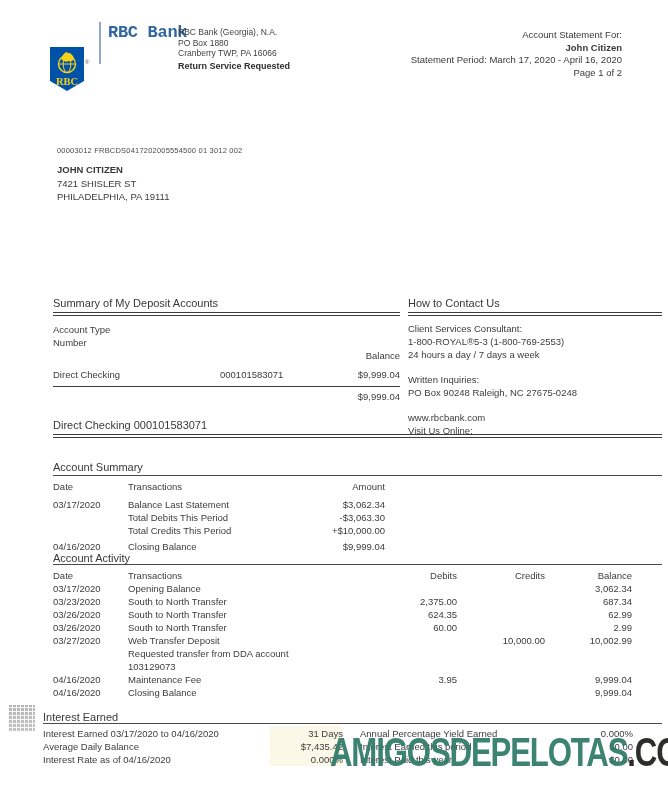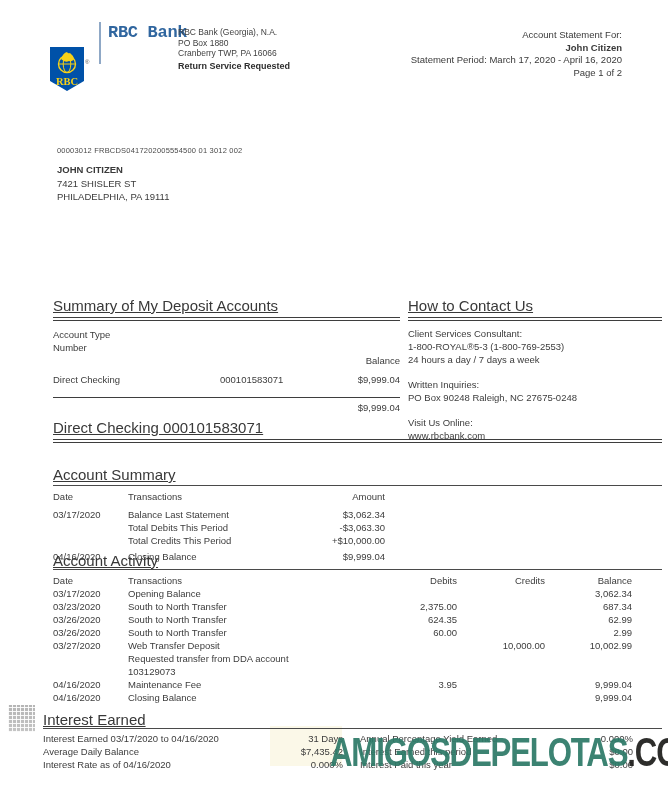--- a/index.html
+++ b/index.html
@@ -20,32 +20,32 @@
   .return-svc { left:178px; top:61px; font-size:9px; font-weight:bold; color:#2e2e2e; }
   .hdr-right { right:46px; top:29px; text-align:right; font-size:9.5px; line-height:12.5px; color:#3a3a3a; }
   .hdr-right .bold { font-weight:bold; }
 
   
   .ref-line { left:57px; top:146px; font-size:7.5px; letter-spacing:.2px; color:#4a4a4a; }
   .recipient { left:57px; top:163px; font-size:9.5px; line-height:13.5px; color:#3a3a3a; }
   .recipient .name { font-weight:bold; }
 
   
-  .sec-title { font-size:15px; color:#383838;text-decoration:underline; }
+  .sec-title { font-size:11px; color:#383838; }
   .rule-double { height:4px; border-top:1.6px solid #3e3e3e; border-bottom:1px solid #3e3e3e; margin-top:3px; }
   .rule-single { border-bottom:1px solid #4a4a4a; }
   .row { display:flex; font-size:9.5px; line-height:13px; color:#3c3c3c; }
 
   
   .summary-col { left:53px; top:297px; width:347px; }
   .summary-col .row .c1 { width:167px; }
   .summary-col .row .c2 { width:90px; }
   .summary-col .row .c3 { flex:1; text-align:right; }
   .summary-head { padding-top:7px;flex-direction:column; }
-  .summary-data { padding-top:6px; border-bottom:1.6px solid #3e3e3e; padding-bottom:11px; }
+  .summary-data { padding-top:6px; border-bottom:1.6px solid #3e3e3e; padding-bottom:5px; }
   .summary-total { padding-top:3px; }
 
   
   .contact-col { left:408px; top:297px; width:254px; }
   .contact-col .line { font-size:9.5px; line-height:13px; color:#3c3c3c; }
   .contact-col .group { margin-top:12px; }
   .contact-col .first { margin-top:6px; }
 
   
   .checking { left:53px; top:419px; width:609px; }
@@ -158,22 +158,22 @@
     <div class="first">
       <div class="line">Client Services Consultant:</div>
       <div class="line">1-800-ROYAL®5-3 (1-800-769-2553)</div>
       <div class="line">24 hours a day / 7 days a week</div>
     </div>
     <div class="group">
       <div class="line">Written Inquiries:</div>
       <div class="line">PO Box 90248 Raleigh, NC 27675-0248</div>
     </div>
     <div class="group">
+      <div class="line">www.rbcbank.com</div>
       <div class="line">Visit Us Online:</div>
-      <div class="line">www.rbcbank.com</div>
     </div>
   </div>
 
   <div class="abs checking">
     <div class="sec-title">Direct Checking 000101583071</div>
     <div class="rule-double"></div>
 
     <div class="sec-title acct-summary-title rule-single">Account Summary</div>
     <div class="as-rows">
       <div class="row as-head">

